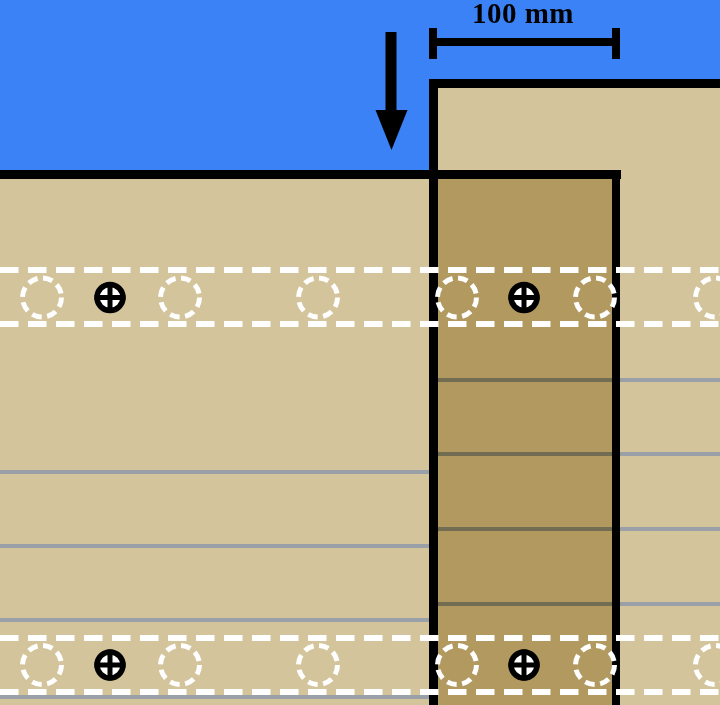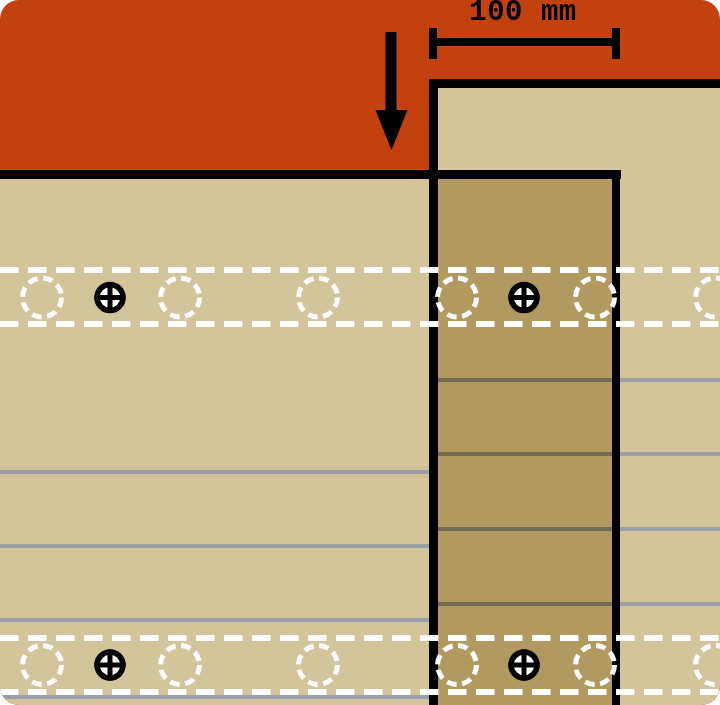--- a/index.html
+++ b/index.html
@@ -1,22 +1,21 @@
 <!DOCTYPE html>
 <html><head>
 <meta charset="utf-8">
 <style>
   html,body{margin:0;padding:0;background:#ffffff;}
   .canvas{
     position:relative;
     width:720px;height:705px;
     overflow:hidden;
-    background:#c2410c;
-    font-family:Liberation Mono, monospace;
-    border-radius:19px;
+    background:#3b82f6;
+    font-family:Liberation Serif, serif;
   }
   .diagram-svg{position:absolute;left:0;top:0;}
   .dim-label{
     position:absolute;
     top:-2px;
     transform:translateX(-50%);
     font-weight:bold;
     font-size:29px;
     line-height:30px;
     letter-spacing:0.5px;

